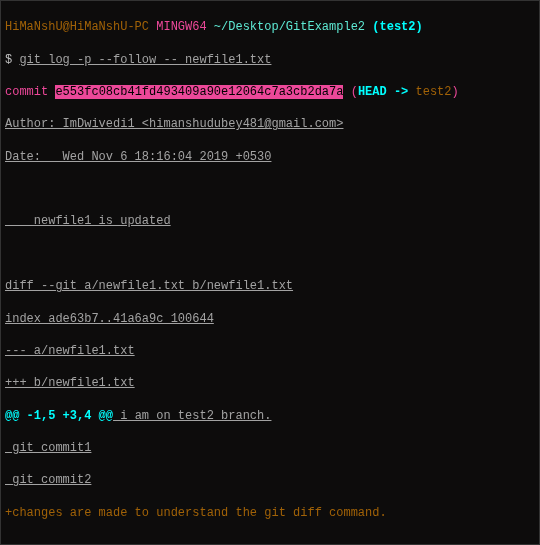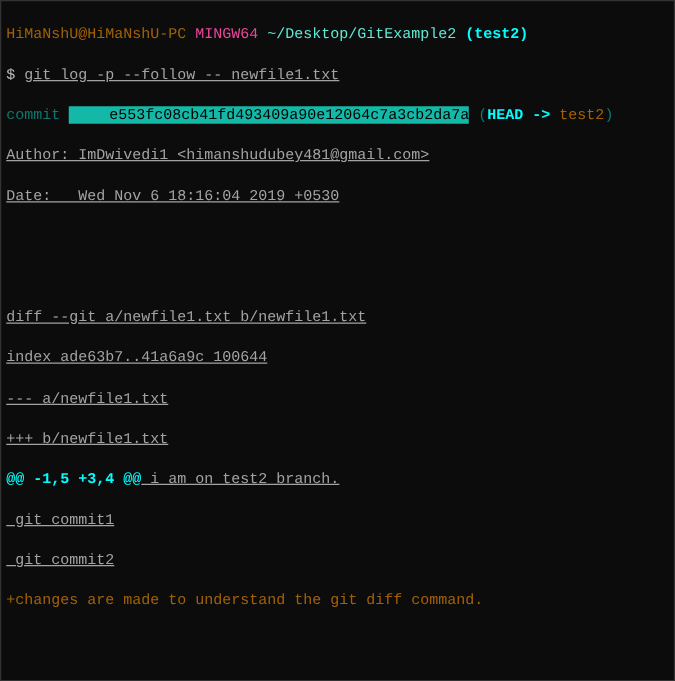--- a/index.html
+++ b/index.html
@@ -15,35 +15,36 @@
     }
     .terminal {
       padding: 2px 4px;
       white-space: pre;
     }
     .green { color: #a16207; }
     .magenta { color: #ec4899; }
     .yellow { color: #5eead4; }
     .gray { color: #a3a3a3; text-decoration: underline; }
     .cyan { color: #00ffff; font-weight: bold; }
-    .brown { color: #0f766e; }
-    .highlight-yellow { background: #14b8a6; color: #000; padding-left: 32px; }
+    .brown { color: #ec4899; }
+    .highlight-yellow { background: #ec4899; color: #000; }
     .prompt-dollar { color: #c0c0c0; }
     .line { white-space: pre; }
   </style>
 </head>
 <body>
 
 <div class="terminal">
 <div class="line"><span class="green">HiMaNshU@HiMaNshU-PC</span><span class="magenta"> MINGW64</span><span class="yellow"> ~/Desktop/GitExample2</span><span class="cyan"> (test2)</span></div>
 <div class="line"><span class="prompt-dollar">$ </span><span class="gray">git log -p --follow -- newfile1.txt</span></div>
 <div class="line"><span class="brown">commit </span><span class="highlight-yellow">e553fc08cb41fd493409a90e12064c7a3cb2da7a</span><span class="brown"> (</span><span class="cyan">HEAD -&gt; </span><span class="green">test2</span><span class="brown">)</span></div>
 <div class="line gray">Author: ImDwivedi1 &lt;himanshudubey481@gmail.com&gt;</div>
 <div class="line gray">Date:   Wed Nov 6 18:16:04 2019 +0530</div>
 <div class="line">&nbsp;</div>
+<div class="line gray">    newfile1 is updated</div>
 <div class="line">&nbsp;</div>
 <div class="line gray">diff --git a/newfile1.txt b/newfile1.txt</div>
 <div class="line gray">index ade63b7..41a6a9c 100644</div>
 <div class="line gray">--- a/newfile1.txt</div>
 <div class="line gray">+++ b/newfile1.txt</div>
 <div class="line"><span class="cyan">@@ -1,5 +3,4 @@</span><span class="gray"> i am on test2 branch.</span></div>
 <div class="line gray"> git commit1</div>
 <div class="line gray"> git commit2</div>
 <div class="line green">+changes are made to understand the git diff command.</div>
 

